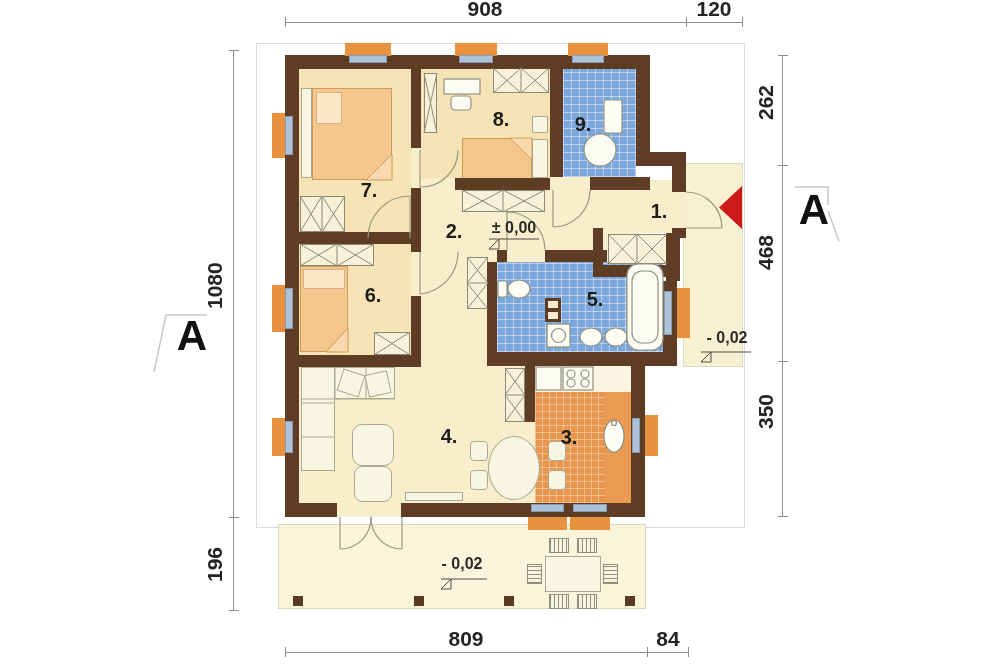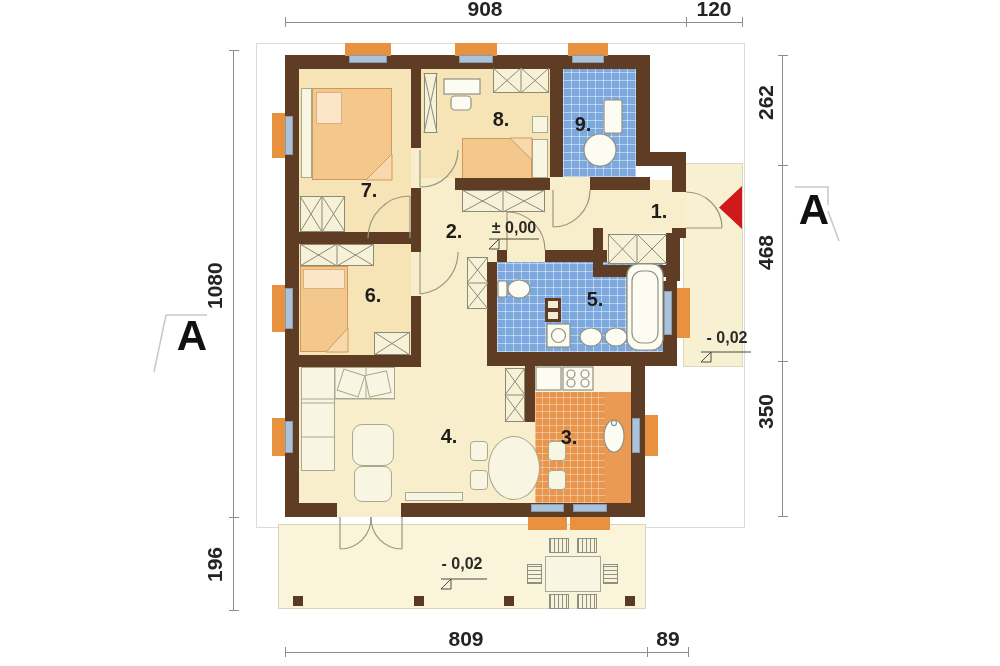--- a/index.html
+++ b/index.html
@@ -256,21 +256,21 @@
   <div class="a line" style="left:686px;top:17px;width:1px;height:10px"></div>
   <div class="a line" style="left:742px;top:17px;width:1px;height:10px"></div>
   <div class="a dim" style="left:445px;top:-2px;width:80px;height:22px">908</div>
   <div class="a dim" style="left:678px;top:-2px;width:72px;height:22px">120</div>
 
   <div class="a line" style="left:285px;top:652px;width:404px;height:1px"></div>
   <div class="a line" style="left:285px;top:647px;width:1px;height:10px"></div>
   <div class="a line" style="left:647px;top:647px;width:1px;height:10px"></div>
   <div class="a line" style="left:688px;top:647px;width:1px;height:10px"></div>
   <div class="a dim" style="left:426px;top:628px;width:80px;height:22px">809</div>
-  <div class="a dim" style="left:638px;top:628px;width:60px;height:22px">89</div>
+  <div class="a dim" style="left:638px;top:628px;width:60px;height:22px">84</div>
 
   <div class="a line" style="left:233px;top:50px;width:1px;height:561px"></div>
   <div class="a line" style="left:229px;top:50px;width:10px;height:1px"></div>
   <div class="a line" style="left:229px;top:517px;width:10px;height:1px"></div>
   <div class="a line" style="left:229px;top:610px;width:10px;height:1px"></div>
   <div class="a dim vtext" style="left:202px;top:243px;width:26px;height:86px">1080</div>
   <div class="a dim vtext" style="left:202px;top:521px;width:26px;height:86px">196</div>
 
   <div class="a line" style="left:782px;top:55px;width:1px;height:462px"></div>
   <div class="a line" style="left:778px;top:55px;width:10px;height:1px"></div>

